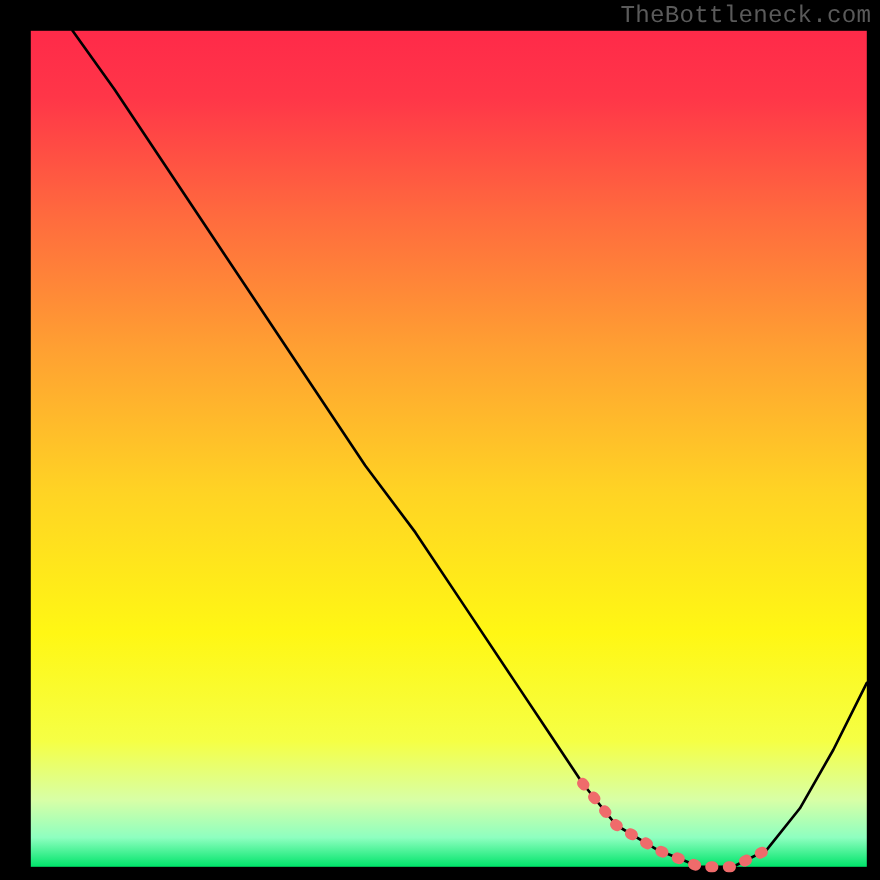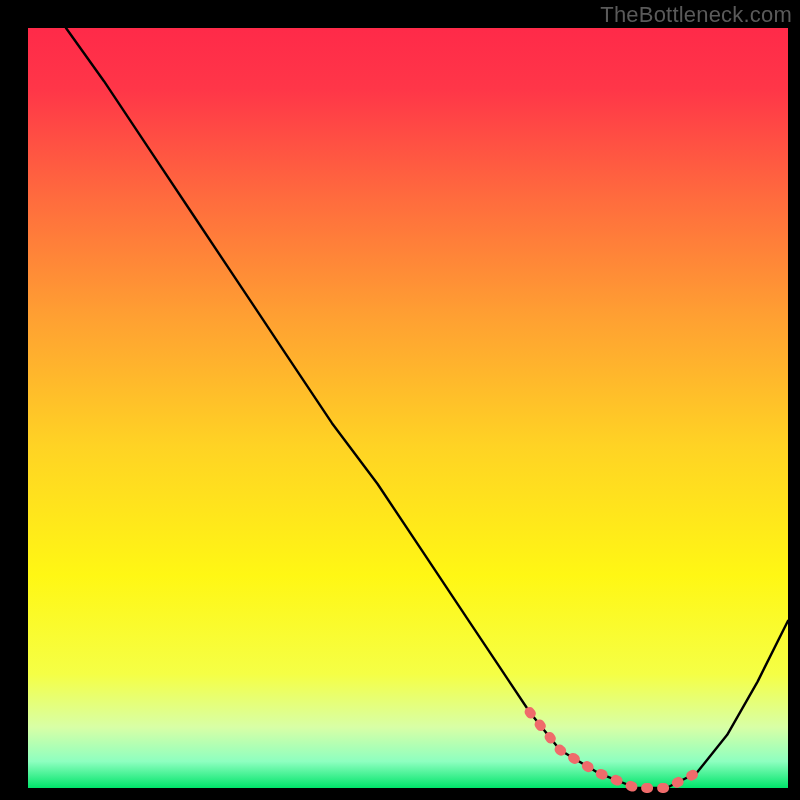--- a/index.html
+++ b/index.html
@@ -18,20 +18,21 @@
   }
   .watermark {
     position: absolute;
     top: 2px;
     right: 8px;
     z-index: 10;
     color: #5a5a5a;
     font-size: 22px;
     font-weight: 500;
     letter-spacing: 0.2px;
+    font-family: Liberation Mono, monospace;
   }
   svg {
     display: block;
   }
 </style>
 </head>
 <body>
 
 <div class="wrap">
   <div class="watermark">TheBottleneck.com</div>

